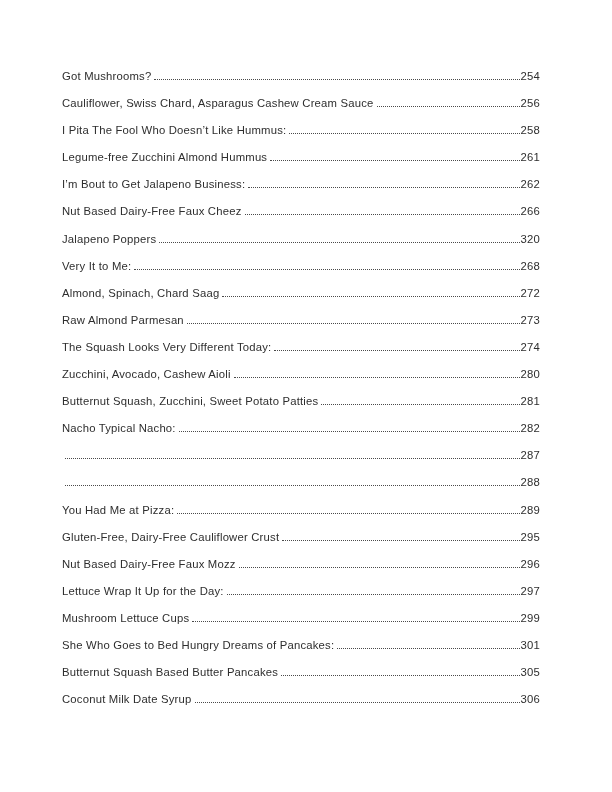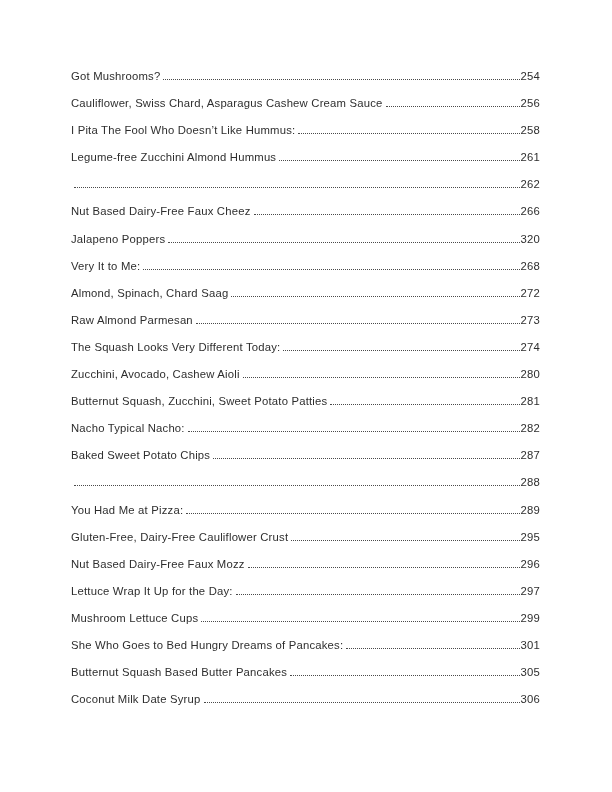--- a/index.html
+++ b/index.html
@@ -23,21 +23,20 @@
   }
   .row {
     display: flex;
     align-items: baseline;
     height: 27.1px;
     line-height: 27.1px;
     font-size: 11.3px;
     color: #2e2e2e;
     letter-spacing: 0.2px;
     white-space: nowrap;
-    margin-left: 9px;
   }
   .title {
     flex: 0 0 auto;
   }
   .leader {
     flex: 1 1 auto;
     min-width: 8px;
     border-bottom: 1px dotted #4a4a4a;
     margin: 0 1px 0 3px;
   }
@@ -69,20 +68,21 @@
     <span class="num">258</span>
   </div>
 
   <div class="row">
     <span class="title">Legume-free Zucchini Almond Hummus</span>
     <span class="leader"></span>
     <span class="num">261</span>
   </div>
 
   <div class="row">
+    <span class="title">I’m Bout to Get Jalapeno Business:</span>
     <span class="leader"></span>
     <span class="num">262</span>
   </div>
 
   <div class="row">
     <span class="title">Nut Based Dairy-Free Faux Cheez</span>
     <span class="leader"></span>
     <span class="num">266</span>
   </div>
 
@@ -128,21 +128,20 @@
     <span class="num">281</span>
   </div>
 
   <div class="row">
     <span class="title">Nacho Typical Nacho:</span>
     <span class="leader"></span>
     <span class="num">282</span>
   </div>
 
   <div class="row">
-    <span class="title">Baked Sweet Potato Chips</span>
     <span class="leader"></span>
     <span class="num">287</span>
   </div>
 
   <div class="row">
     <span class="leader"></span>
     <span class="num">288</span>
   </div>
 
   <div class="row">

